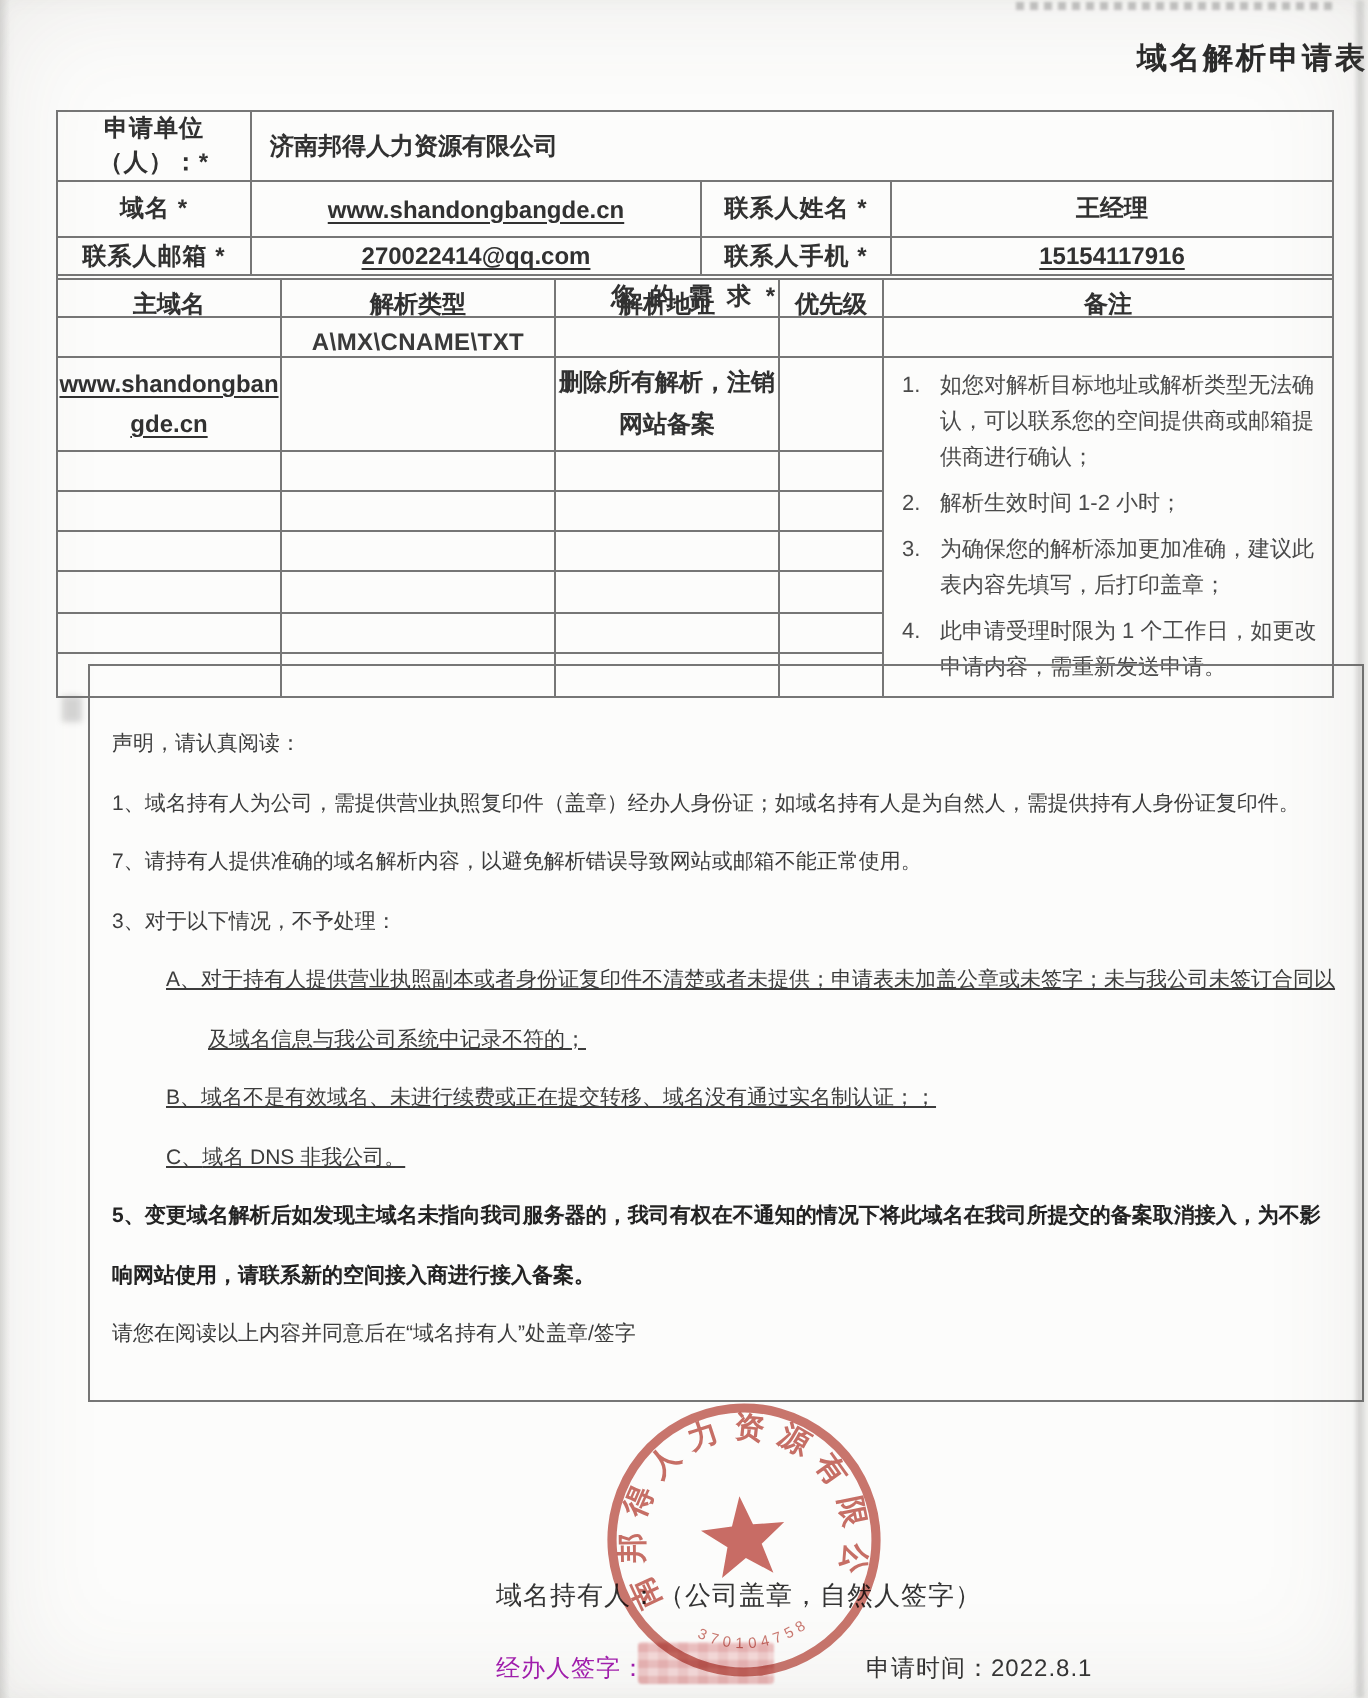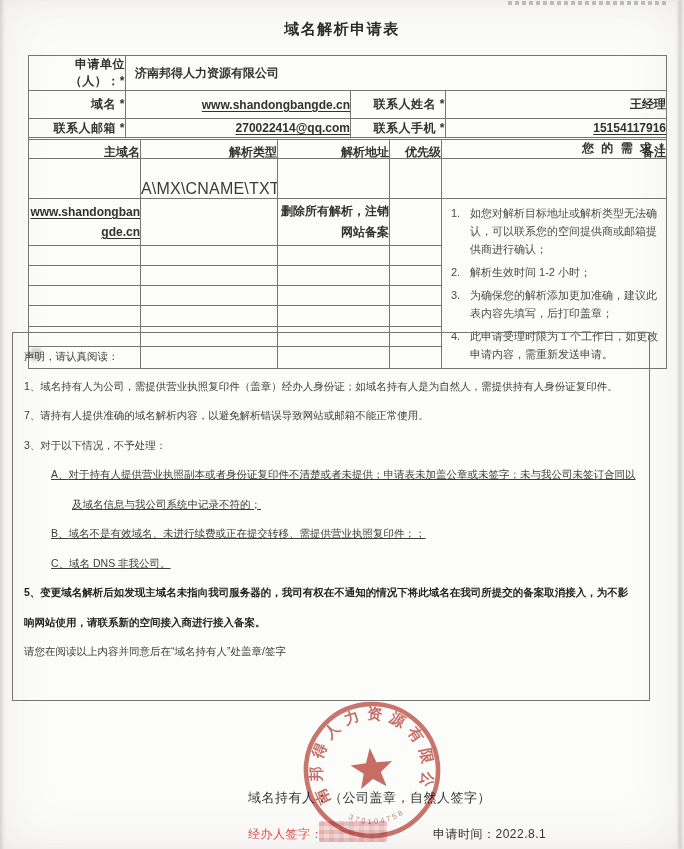--- a/index.html
+++ b/index.html
@@ -14,53 +14,53 @@
   .edge-l{position:absolute;left:0;top:0;width:5px;height:100%;z-index:40;
     background:linear-gradient(90deg,rgba(60,60,60,.14),rgba(60,60,60,0));}
   .edge-r{position:absolute;left:678px;top:0;width:4px;height:100%;z-index:40;
     background:rgba(90,90,90,.18);filter:blur(1px);}
   .artifact{position:absolute;left:508px;top:1px;width:158px;height:4px;z-index:5;
     background:repeating-linear-gradient(90deg,rgba(130,130,130,.45) 0 4px,rgba(130,130,130,0) 4px 7px);
     filter:blur(.7px);}
   .smudge{position:absolute;left:31px;top:348px;width:10px;height:13px;
     background:rgba(110,110,110,.28);filter:blur(1.6px);}
 
-  .doc-title{position:absolute;top:20px;left:0;width:100%;text-align:center;
+  .doc-title{position:absolute;top:20px;left:0;width:100%;text-align:right;
     font-size:15px;font-weight:700;letter-spacing:1.5px;color:#2b2b2b;}
 
   .tbl{border-collapse:collapse;table-layout:fixed;width:638px;}
-  .tbl td{border:1px solid #767676;font-size:12px;color:#313131;text-align:right;
+  .tbl td{border:1px solid #767676;font-size:12px;color:#313131;text-align:center;
     vertical-align:middle;padding:0;overflow:hidden;}
   .tbl-top{position:absolute;left:28px;top:55px;}
   .tbl-req{position:absolute;left:28px;top:139px;}
   .lbl{font-weight:600;letter-spacing:.5px;}
   .val{font-weight:600;color:#262626;}
   .und{text-decoration:underline;text-underline-offset:2px;}
   td.left{text-align:left;padding-left:9px;}
   .needs{font-weight:600;letter-spacing:2px;margin-left:33px;}
 
   .tbl-req td.hdr{vertical-align:top;padding-top:4px;font-weight:600;}
-  .sub-type{font-weight:400;font-size:16px;letter-spacing:.2px;margin-top:19px;color:#3a3a3a;}
+  .sub-type{font-weight:700;font-size:12px;letter-spacing:.2px;margin-top:3px;color:#3a3a3a;}
   .cell-domain{font-weight:600;font-size:12px;line-height:20px;word-break:break-all;padding:1px 6px;}
   .cell-del{font-weight:600;font-size:12px;line-height:21px;padding:1px 8px;}
   td.remarks{vertical-align:top;text-align:left;padding:5px 4px 0 9px;}
   .rm{display:flex;font-size:11px;line-height:18px;color:#4a4a4a;margin-bottom:5px;}
   .rm .n{width:19px;flex:none;}
   .rm .t{flex:1;}
 
-  .decl{position:absolute;left:12px;top:332px;width:638px;height:369px;
+  .decl{position:absolute;left:44px;top:332px;width:638px;height:369px;
     box-sizing:border-box;border:1px solid #767676;
-    padding:9px 11px 0 11px;font-size:10.5px;line-height:29.5px;color:#3c3c3c;}
+    padding:25px 11px 0 11px;font-size:10.5px;line-height:29.5px;color:#3c3c3c;}
   .decl p{margin:0;}
   .d-sub{padding-left:48px;text-indent:-21px;text-decoration:underline;}
   .d-bold{font-weight:700;color:#232323;}
   .agree{margin-top:13px;}
 
   .holder-line{position:absolute;left:248px;top:789px;font-size:13px;color:#343434;letter-spacing:.5px;}
-  .agent-line{position:absolute;left:248px;top:826px;font-size:12px;color:#ef4444;letter-spacing:.5px;}
+  .agent-line{position:absolute;left:248px;top:826px;font-size:12px;color:#a21caf;letter-spacing:.5px;}
   .time-line{position:absolute;left:433px;top:826px;font-size:12px;color:#343434;letter-spacing:.5px;}
   .redaction{position:absolute;left:319px;top:821px;width:68px;height:21px;z-index:20;
     background-image:
       repeating-linear-gradient(0deg,rgba(228,164,164,.55) 0 4px,rgba(243,211,211,.5) 4px 8px),
       repeating-linear-gradient(90deg,#ecc3c3 0 5px,#f7e2e2 5px 10px);
     filter:blur(.6px);border-radius:2px;}
 
   .seal{position:absolute;left:292px;top:690px;width:160px;height:160px;z-index:30;
     opacity:.84;mix-blend-mode:multiply;transform:rotate(-6deg);}
 </style>
@@ -186,21 +186,21 @@
       </tr>
 </tbody>
   </table>
 
 <div class="decl">
   <p>声明，请认真阅读：</p>
   <p>1、域名持有人为公司，需提供营业执照复印件（盖章）经办人身份证；如域名持有人是为自然人，需提供持有人身份证复印件。</p>
   <p>7、请持有人提供准确的域名解析内容，以避免解析错误导致网站或邮箱不能正常使用。</p>
   <p>3、对于以下情况，不予处理：</p>
   <p class="d-sub"><span>A、</span><span>对于持有人提供营业执照副本或者身份证复印件不清楚或者未提供；申请表未加盖公章或未签字；未与我公司未签订合同以及域名信息与我公司系统中记录不符的；</span></p>
-  <p class="d-sub"><span>B、</span><span>域名不是有效域名、未进行续费或正在提交转移、需提供营业执照复印件；；</span></p>
+  <p class="d-sub"><span>B、</span><span>域名不是有效域名、未进行续费或正在提交转移、域名没有通过实名制认证；；</span></p>
   <p class="d-sub"><span>C、</span><span>域名 DNS 非我公司。</span></p>
   <p class="d-bold">5、变更域名解析后如发现主域名未指向我司服务器的，我司有权在不通知的情况下将此域名在我司所提交的备案取消接入，为不影响网站使用，请联系新的空间接入商进行接入备案。</p>
   <p class="agree">请您在阅读以上内容并同意后在“域名持有人”处盖章/签字</p>
 </div>
 
 <div class="holder-line">域名持有人：（公司盖章，自然人签字）</div>
 <div class="agent-line">经办人签字：</div>
 <div class="redaction"></div>
 <div class="time-line">
   <span>申请时间：</span><span>2022.8.1</span>

